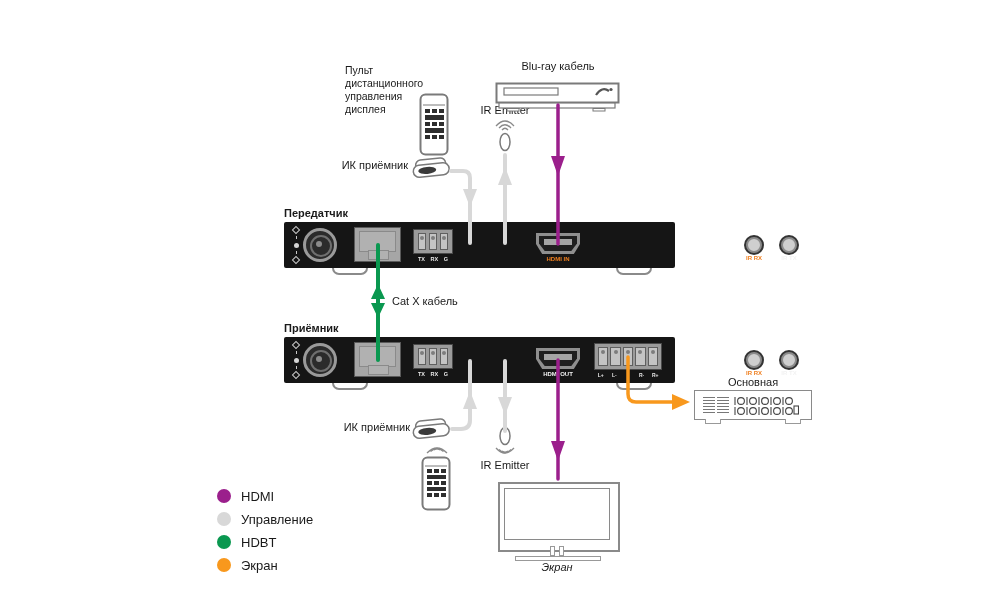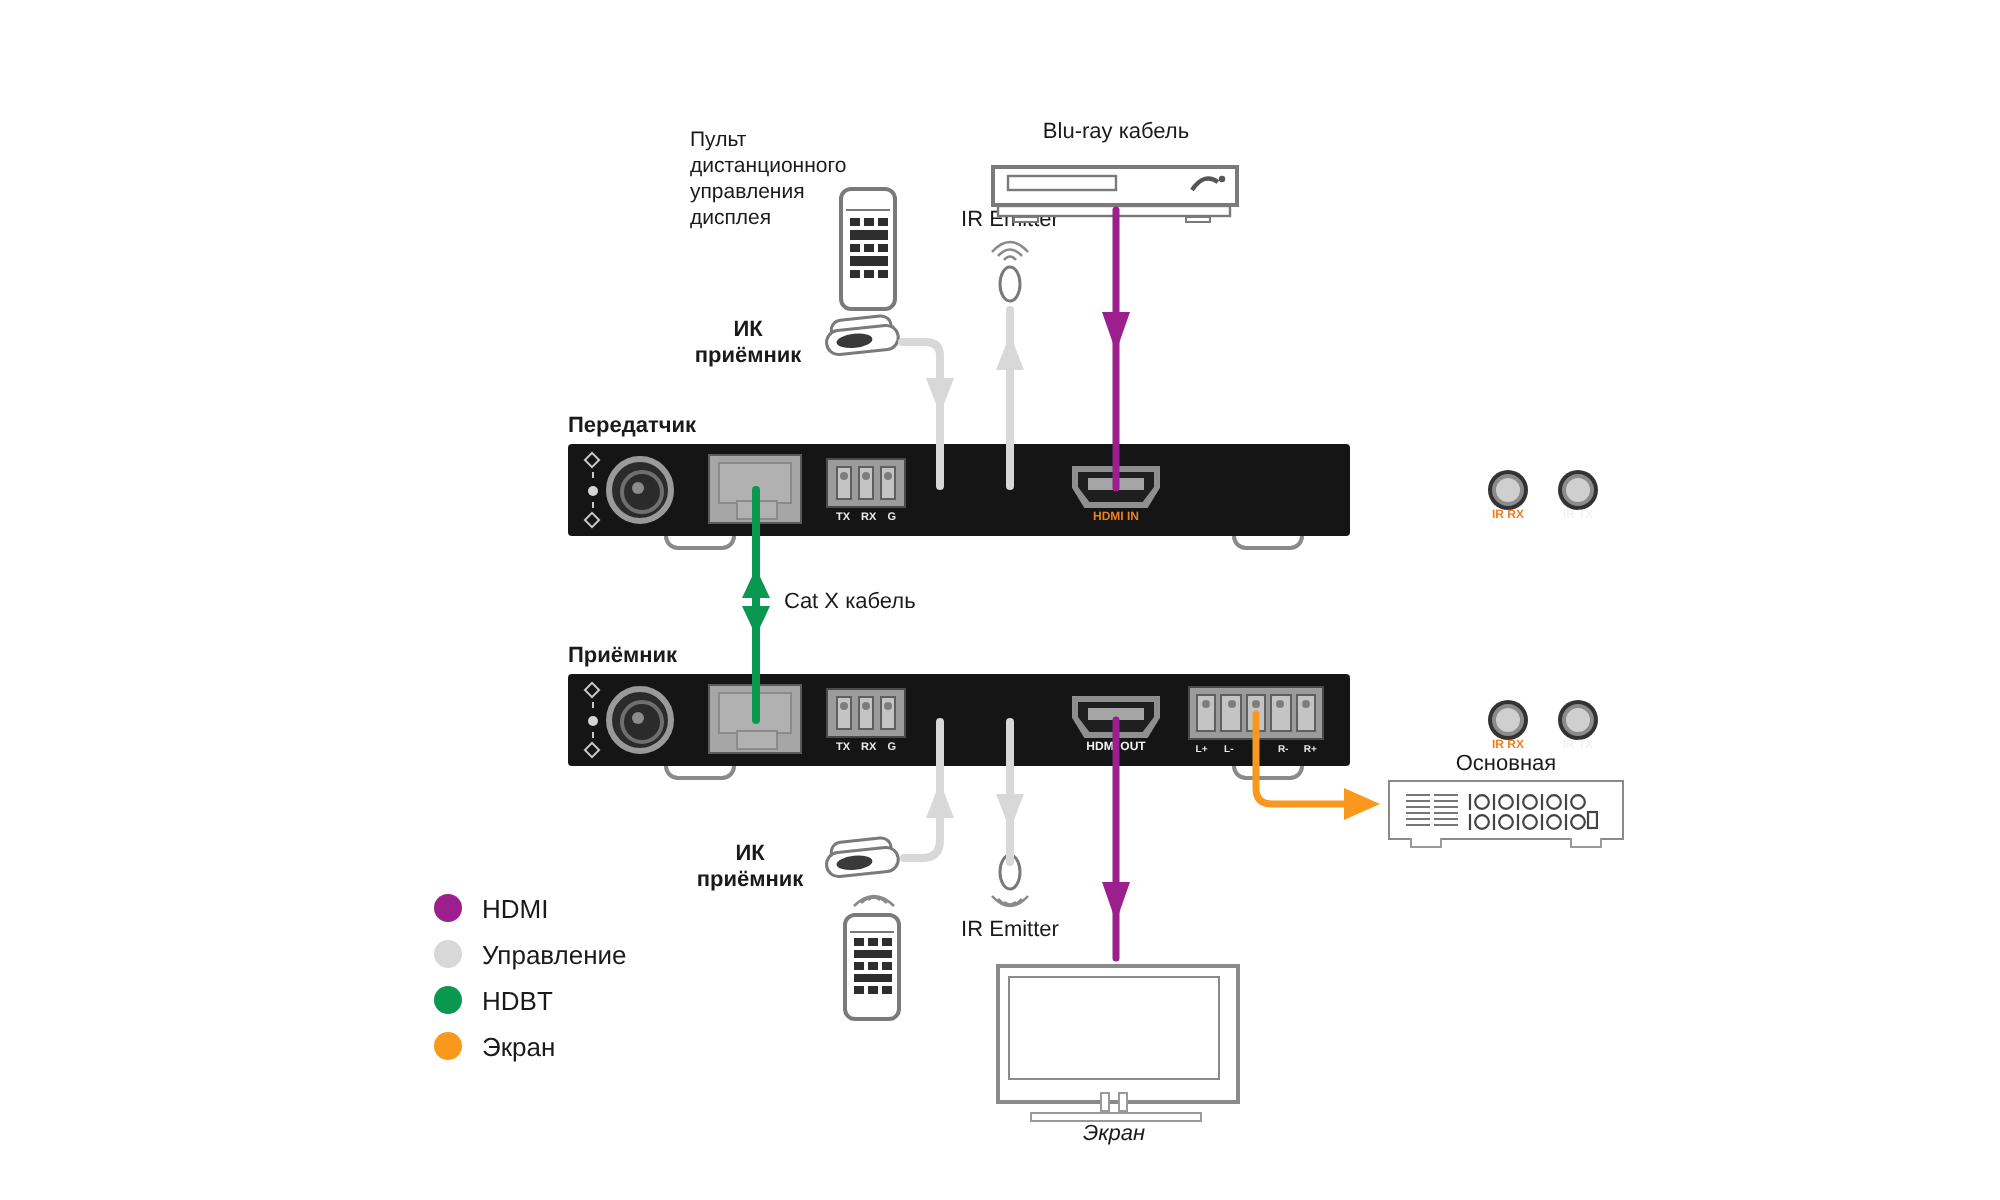--- a/index.html
+++ b/index.html
@@ -2,21 +2,21 @@
 <html><head>
 <meta charset="utf-8">
 <style>
   html,body{margin:0;padding:0;background:#fff;}
   .stage{position:relative;width:1000px;height:600px;background:#fff;overflow:hidden;
          font-family:"Liberation Sans",sans-serif;color:#1a1a1a;}
   .abs{position:absolute;}
   .lbl{position:absolute;font-size:11px;line-height:13px;color:#1a1a1a;}
   .lbl.b{font-weight:bold;}
   .lbl.c{text-align:center;}
-  .lbl.r{text-align:center;font-weight:bold;}
+  .lbl.r{text-align:right;}
   .small{font-size:10.5px;}
   .title{position:absolute;left:35px;top:26px;font-size:22px;font-weight:bold;color:#111;letter-spacing:-0.2px;}
 
   
   .panel{position:absolute;left:284px;width:391px;height:46px;background:#151515;border-radius:2px;}
   .panel *{position:absolute;box-sizing:border-box;}
   .pol{left:7px;top:5px;width:10px;height:36px;display:flex;flex-direction:column;align-items:center;justify-content:space-between;}
   .pol span{position:static;display:block;}
   .dia{width:6px;height:6px;border:1px solid #c9c9c9;transform:rotate(45deg);}
   .bar{width:1px;height:3px;background:#c9c9c9;}
@@ -51,21 +51,21 @@
   .scr-in{left:4px;top:4px;width:106px;height:52px;border:1.5px solid #8a8a8a;background:#fff;}
   .leg1{left:50px;top:62px;width:5px;height:10px;border:1px solid #999;background:#fff;}
   .leg2{left:59px;top:62px;width:5px;height:10px;border:1px solid #999;background:#fff;}
   .base{left:15px;top:72px;width:86px;height:5px;border:1px solid #999;background:#fff;}
   .amp{position:absolute;left:694px;top:390px;width:118px;height:30px;border:1.5px solid #8a8a8a;background:#fff;box-sizing:border-box;}
   .amp *{position:absolute;box-sizing:border-box;}
   .hs{top:6px;width:12px;height:16px;background:repeating-linear-gradient(#777 0 1px,transparent 1px 3px);}
   .ampfoot{top:28px;width:16px;height:5px;border:1.5px solid #999;border-top:none;background:#fff;}
 
   
-  .legend{position:absolute;left:217px;top:447px;display:grid;row-gap:9px;}
+  .legend{position:absolute;left:217px;top:489px;display:grid;row-gap:9px;}
   .lrow{display:flex;align-items:center;height:14px;}
   .ldot{width:14px;height:14px;border-radius:50%;}
   .llbl{font-size:13px;margin-left:10px;color:#1a1a1a;}
   .c0{background:#9B1F8C;} .c1{background:#D8D8D8;} .c2{background:#0A9850;} .c3{background:#F8981D;}
 
   svg{display:block;}
   .wires{position:absolute;left:0;top:0;pointer-events:none;}
 </style>
 </head>
 <body>

